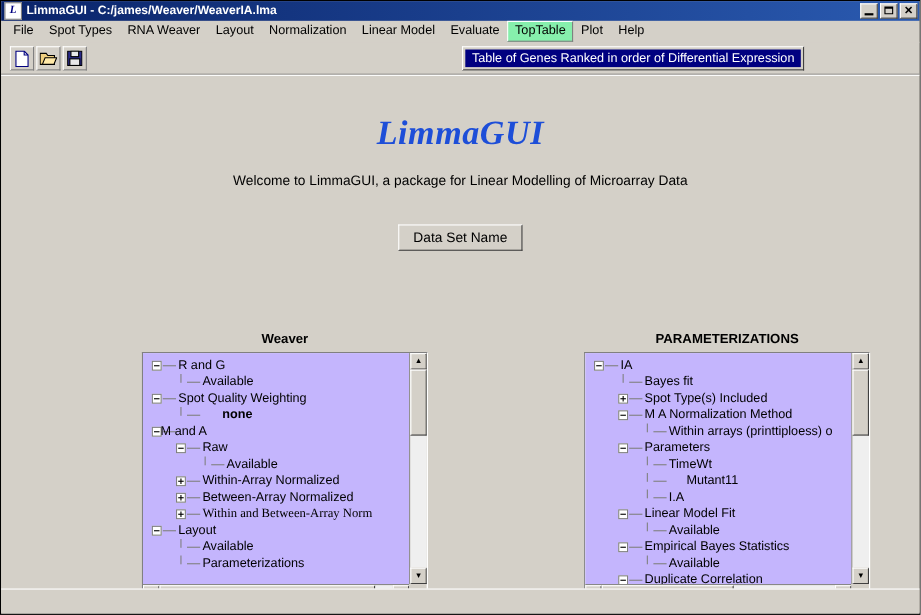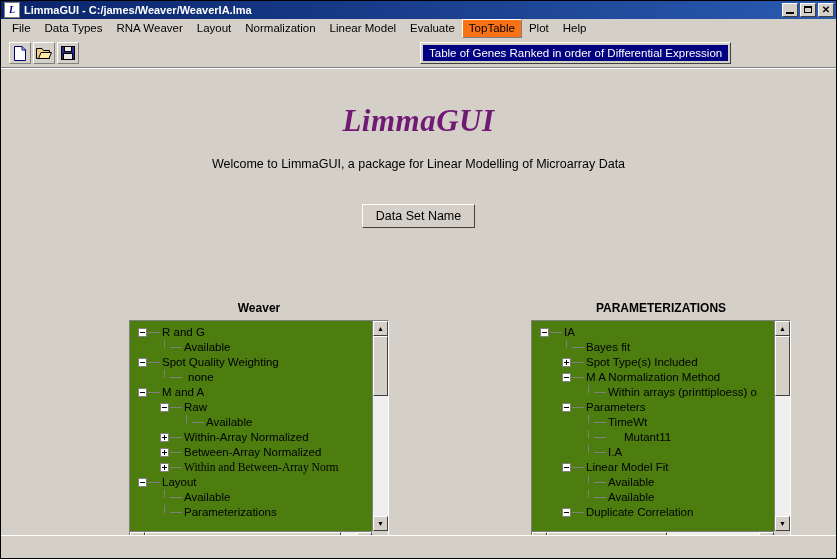--- a/index.html
+++ b/index.html
@@ -106,21 +106,21 @@
     border-bottom: 1px solid #d4d0c8;
     font-size: 11.5px;
   }
   .menu-item {
     padding: 2px 7px 2px 7px;
     color: #000000;
     line-height: 15px;
     white-space: nowrap;
   }
   .menu-item.selected {
-    background: #f97316;
+    background: #86efac;
     border-top: 1px solid #ffffff;
     border-left: 1px solid #ffffff;
     border-right: 1px solid #808080;
     border-bottom: 1px solid #808080;
     padding: 1px 6px 1px 6px;
   }
   
   .dropdown {
     position: absolute;
     left: 419px;
@@ -170,21 +170,21 @@
     background: #d4d0c8;
     border-top: 1px solid #ffffff;
     box-sizing: border-box;
   }
   .app-title {
     text-align: center;
     font-family: "Liberation Serif", serif;
     font-style: italic;
     font-weight: bold;
     font-size: 31px;
-    color: #701a75;
+    color: #1d4ed8;
     margin-top: 34px;
     letter-spacing: 0.5px;
   }
   .welcome {
     text-align: center;
     font-size: 12.5px;
     color: #000000;
     margin-top: 18px;
   }
   .dataset-wrap {
@@ -235,21 +235,21 @@
     box-sizing: border-box;
     overflow: hidden;
   }
   .tree-viewport {
     position: absolute;
     left: 0;
     top: 0;
     right: 16px;
     bottom: 16px;
     overflow: hidden;
-    background: #4d7c0f;
+    background: #c4b5fd;
   }
   .tree {
     position: relative;
     padding: 4px 0 0 0;
     font-size: 11.5px;
     color: #000000;
   }
   .node {
     position: relative;
     height: 15px;
@@ -391,21 +391,21 @@
         </div>
       <div class="tbtn">
           <span class="glyph-max"></span>
         </div>
       <div class="tbtn"><span class="glyph-close">✕</span></div>
     </div>
   </div>
 
   <div class="menubar">
     <div class="menu-item">File</div>
-    <div class="menu-item">Data Types</div>
+    <div class="menu-item">Spot Types</div>
     <div class="menu-item">RNA Weaver</div>
     <div class="menu-item">Layout</div>
     <div class="menu-item">Normalization</div>
     <div class="menu-item">Linear Model</div>
     <div class="menu-item">Evaluate</div>
     <div class="menu-item selected">TopTable</div>
     <div class="menu-item">Plot</div>
     <div class="menu-item">Help</div>
   </div>
 
@@ -460,26 +460,26 @@
                   <span class="lbl" style="left: 54px;">Available</span>
                 </div>
                 <div class="node">
                   <div class="hline" style="left: 18px; width: 12px;"></div>
                   <div class="box" style="left: 8px;"></div>
                   <span class="lbl" style="left: 32px;">Spot Quality Weighting</span>
                 </div>
                 <div class="node">
                   <div class="hline" style="left: 40px; width: 12px;"></div>
                   <div class="vline" style="left: 34px; top: 0px; height: 8px;"></div>
-                  <span class="lbl" style="left: 58px;">none</span>
+                  <span class="lbl" style="left: 72px; font-weight: bold;">none</span>
                 </div>
                 <div class="node">
                   <div class="hline" style="left: 18px; width: 12px;"></div>
                   <div class="box" style="left: 8px;"></div>
-                  <span class="lbl" style="left: 32px;">M and A</span>
+                  <span class="lbl" style="left: 16px;">M and A</span>
                 </div>
                 <div class="node">
                   <div class="hline" style="left: 40px; width: 12px;"></div>
                   <div class="box" style="left: 30px;"></div>
                   <span class="lbl" style="left: 54px;">Raw</span>
                 </div>
                 <div class="node">
                   <div class="hline" style="left: 62px; width: 12px;"></div>
                   <div class="vline" style="left: 56px; top: 0px; height: 8px;"></div>
                   <span class="lbl" style="left: 76px;">Available</span>
@@ -594,20 +594,25 @@
                   <div class="hline" style="left: 40px; width: 12px;"></div>
                   <div class="box" style="left: 30px;"></div>
                   <span class="lbl" style="left: 54px;">Linear Model Fit</span>
                 </div>
                 <div class="node">
                   <div class="hline" style="left: 62px; width: 12px;"></div>
                   <div class="vline" style="left: 56px; top: 0px; height: 8px;"></div>
                   <span class="lbl" style="left: 76px;">Available</span>
                 </div>
                 <div class="node">
+                  <div class="hline" style="left: 40px; width: 12px;"></div>
+                  <div class="box" style="left: 30px;"></div>
+                  <span class="lbl" style="left: 54px;">Empirical Bayes Statistics</span>
+                </div>
+                <div class="node">
                   <div class="hline" style="left: 62px; width: 12px;"></div>
                   <div class="vline" style="left: 56px; top: 0px; height: 8px;"></div>
                   <span class="lbl" style="left: 76px;">Available</span>
                 </div>
                 <div class="node">
                   <div class="hline" style="left: 40px; width: 12px;"></div>
                   <div class="box" style="left: 30px;"></div>
                   <span class="lbl" style="left: 54px;">Duplicate Correlation</span>
                 </div>
               </div>

